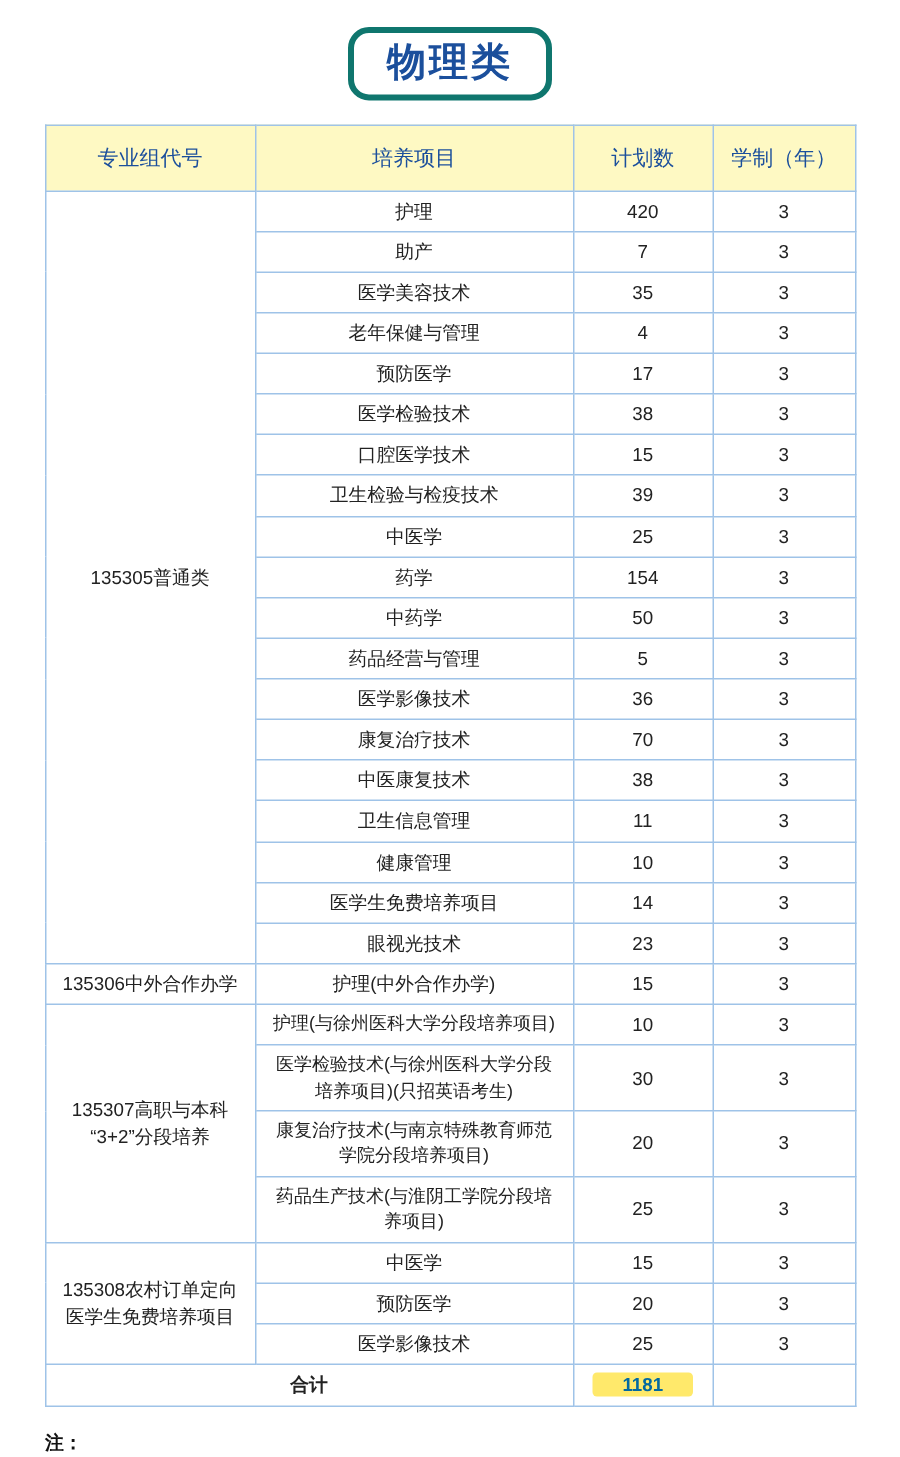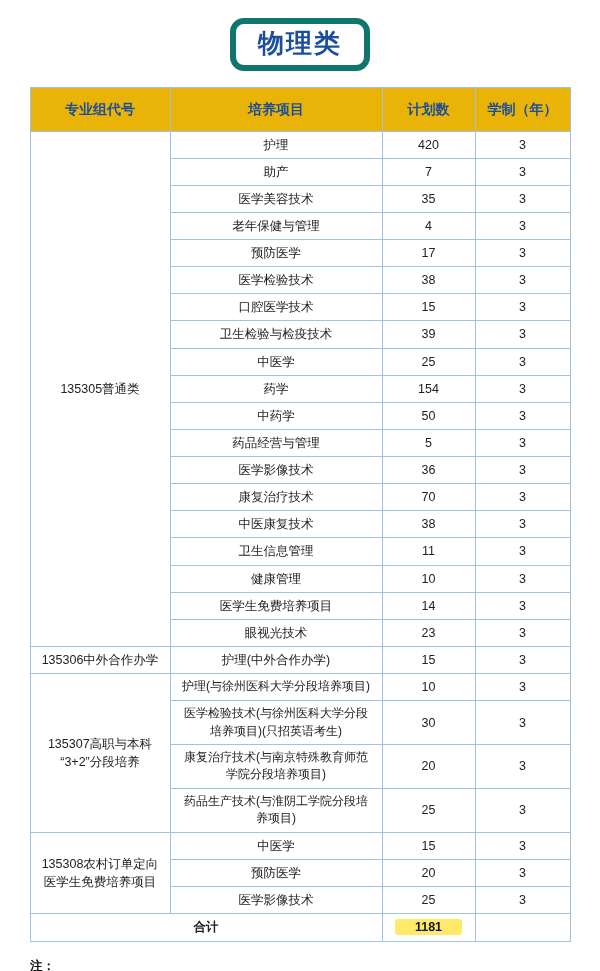--- a/index.html
+++ b/index.html
@@ -20,21 +20,21 @@
   }
   .title-wrap {
     display: flex;
     justify-content: center;
     align-items: center;
     padding-top: 18px;
     padding-bottom: 16px;
   }
   .title-badge {
     display: inline-block;
-    border: 6px solid #0f766e;
+    border: 4px solid #0f766e;
     border-radius: 14px;
     background: #ffffff;
     color: #1b4f9c;
     font-size: 26px;
     font-weight: bold;
     letter-spacing: 2px;
     padding: 5px 22px 7px 22px;
     line-height: 1.1;
   }
   table.main {
@@ -47,45 +47,45 @@
     border: 1px solid #9fc3e8;
     text-align: center;
     vertical-align: middle;
     font-size: 12.5px;
     color: #222222;
     padding: 4px 3px;
     line-height: 1.45;
   }
   table.main thead th {
     color: #1b4f9c;
-    font-weight: bold;
+    font-weight: normal;
     font-size: 14px;
     height: 44px;
-    background: #eab308;
+    background: #fef9c3;
     text-align: center;
   }
   td.group-cell {
     color: #222222;
     font-size: 12.5px;
     line-height: 1.5;
   }
   tr.row td { height: 25px; }
   tr.row-tall td { height: 38px; }
   td.major { font-size: 12.5px; }
   td.major.small { font-size: 12px; }
   tr.total td {
     font-weight: bold;
     height: 28px;
   }
   .highlight {
     background: #ffe96b;
     padding: 1px 20px;
     border-radius: 3px;
     font-weight: bold;
-    color: #0f172a;
+    color: #0369a1;
   }
   .notes {
     width: 540px;
     margin: 14px auto 0 auto;
     font-size: 12.5px;
     color: #111111;
     line-height: 1.75;
     font-weight: bold;
   }
   .notes .note-line { display: block; }

